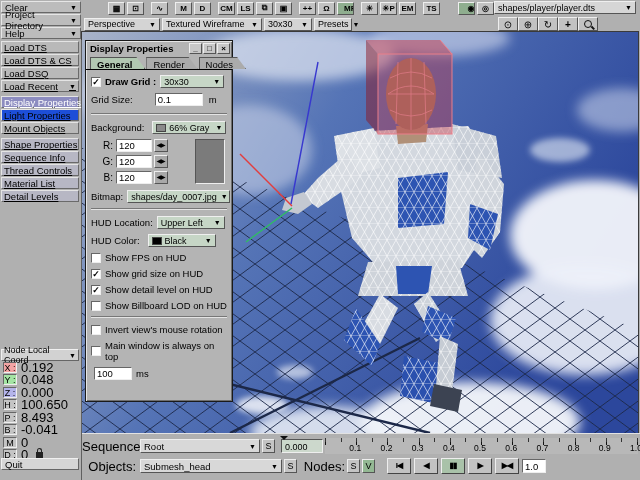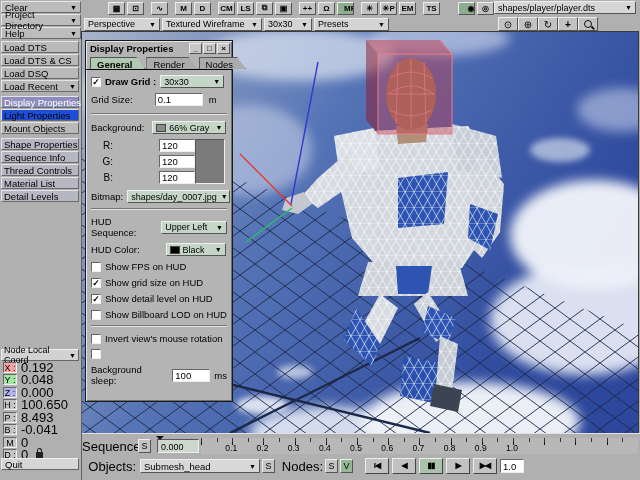--- a/index.html
+++ b/index.html
@@ -32,21 +32,21 @@
   .dd2 .caret, .dd .caret, #shape-dd .caret { font-size:7px; margin-left:4px; }
   #nav-icons { position:absolute; right:42px; top:1px; display:flex; }
   .nicon { width:20px; height:14px; background:#c2c2c2; border:1px solid; border-color:#eee #555 #555 #eee;
            font-size:10px; display:flex; align-items:center; justify-content:center; }
   .mag { position:relative; width:8px; height:8px; border:1.5px solid #111; border-radius:50%; }
   .mag::after { content:""; position:absolute; left:6px; top:6px; width:4px; height:1.5px; background:#111; transform:rotate(45deg); }
 
   
   #sidebar { position:absolute; left:0; top:40px; width:82px; height:440px; background:#b0b0b0; border-right:1px solid #606060; }
   .sbtn { height:12px; margin:1px 2px 0 1px; background:#b9b9b9; border:1px solid; border-color:#e4e4e4 #6a6a6a #6a6a6a #e4e4e4;
-          display:flex; align-items:center; justify-content:space-between; padding:0 2px; font-size:9.5px; white-space:nowrap; }
+          display:flex; align-items:center; justify-content:space-between; padding:0 2px; font-size:9.5px; white-space:nowrap;text-decoration:underline; }
   .sbtn.grp { margin-top:4px; }
   .sbtn.sel { background:#8c8cc0; color:#fff; }
   .sbtn.lit { background:#1d4ed8; }
   .sbtn.tint { background:#b7b7c4; }
 
   #coord-panel { position:absolute; left:0; top:309px; width:80px; }
   #coord-head { height:12px; margin:0 1px; background:#d2d2d2; border:1px solid; border-color:#f0f0f0 #666 #666 #f0f0f0;
                 display:flex; align-items:center; justify-content:space-between; padding:0 2px; font-size:9px; }
   .crow { display:flex; align-items:center; height:12.5px; padding-left:3px; }
   .clab { width:14px; height:11px; font-size:9px; text-align:center; line-height:11px; background:#c4c4c4;
@@ -72,21 +72,21 @@
   #dlg-tabs { display:flex; height:15px; padding:2px 4px 0 4px; border-bottom:1px solid #000000; }
   .tab { padding:1px 12px 0 6px; font-size:9.5px; background:#ababab; border:1px solid #555; border-bottom:none;
          clip-path:polygon(0 0, calc(100% - 9px) 0, 100% 100%, 0 100%); margin-right:1px; }
   .tab.active { background:#b2c9b2; font-weight:bold; }
   #dlg-body { padding:5px 5px 0 5px; }
   .frow { display:flex; align-items:center; margin-bottom:5px; }
   .frow .lbl { font-size:9.5px; }
   .dd { height:13px; background:#c6d6c6; border:1px solid; border-color:#efefef #555 #555 #efefef;
         display:flex; align-items:center; justify-content:space-between; padding:0 3px; font-size:9px; }
   .inp { height:13px; background:#fff; border:1px solid; border-color:#666 #eee #eee #666; font-size:9.5px;
-         font-family:"Liberation Sans",sans-serif; padding:0 2px;margin-left:43px; }
+         font-family:"Liberation Sans",sans-serif; padding:0 2px; }
   .cb { width:10px; height:10px; background:#fff; border:1px solid; border-color:#666 #eee #eee #666;
         margin-right:4px; font-size:9px; font-weight:bold; line-height:9px; text-align:center; flex:none; }
   .sep { height:2px; border-top:1px solid #777; border-bottom:1px solid #e4e4e4; margin:4px 0 6px 0; }
   .spin { width:14px; height:13px; background:#a8a8a8; border:1px solid; border-color:#eee #555 #555 #eee;
           font-size:6px; letter-spacing:0; text-align:center; line-height:11px; margin-left:2px; }
   .swatch { width:10px; height:8px; border:1px solid #444; margin-right:3px; flex:none; }
   .swatch.gray { background:#8a8a8a; }
   .swatch.black { background:#000; }
   #rgb-block { position:relative; margin-bottom:4px; }
   .rgbrow { display:flex; align-items:center; margin-bottom:3px; }
@@ -180,21 +180,21 @@
       <span class="caret">▼</span>
     </div>
     <div class="dd2" style="width:100px">
       <span>Textured Wireframe</span>
       <span class="caret">▼</span>
     </div>
     <div class="dd2" style="width:48px">
       <span>30x30</span>
       <span class="caret">▼</span>
     </div>
-    <div class="dd2" style="width:75px">
+    <div class="dd2" style="width:38px">
       <span>Presets</span>
       <span class="caret">▼</span>
     </div>
     <div id="nav-icons">
       <span class="nicon">⊙</span>
       <span class="nicon">⊕</span>
       <span class="nicon">↻</span>
       <span class="nicon" style="font-weight:bold">+</span>
       <span class="nicon">
           <span class="mag"></span>
@@ -457,29 +457,29 @@
       </div>
       <div class="frow" style="margin-top:6px">
         <span class="lbl">Bitmap:</span>
         <div class="dd" style="width:103px; margin-left:4px">
           <span>shapes/day_0007.jpg</span>
           <span class="caret">▼</span>
         </div>
       </div>
       <div class="sep"></div>
       <div class="frow">
-        <span class="lbl">HUD Sequence:</span>
+        <span class="lbl">HUD Location:</span>
         <div class="dd" style="width:68px; margin-left:4px">
           <span>Upper Left</span>
           <span class="caret">▼</span>
         </div>
       </div>
       <div class="frow">
         <span class="lbl">HUD Color:</span>
-        <div class="dd" style="width:60px; margin-left:26px">
+        <div class="dd" style="width:68px; margin-left:8px">
           <span style="display:flex;align-items:center">
               <span class="swatch black"></span>
           <span>Black</span>
             </span>
           <span class="caret">▼</span>
         </div>
       </div>
       <div class="frow">
         <span class="cb"></span>
         <span class="lbl">Show FPS on HUD</span>
@@ -496,32 +496,36 @@
         <span class="cb"></span>
         <span class="lbl">Show Billboard LOD on HUD</span>
       </div>
       <div class="sep"></div>
       <div class="frow">
         <span class="cb"></span>
         <span class="lbl">Invert view's mouse rotation</span>
       </div>
       <div class="frow">
         <span class="cb"></span>
-      </div>
-      <div class="frow">
-        <span class="lbl">Background sleep:</span>
+        <span class="lbl">Main window is always on top</span>
+      </div>
+      <div class="frow">
         <input class="inp" style="width: 38px; margin-left: 3px;" value="100">
         <span class="lbl" style="margin-left:4px">ms</span>
       </div>
     </div>
   </div>
 
   <div id="footer">
     <div id="frow1">
       <span class="flab" style="width:54px">Sequences:</span>
+      <div class="fdd" style="width:120px; margin-left:4px">
+        <span>Root</span>
+        <span class="caret" style="font-size:7px">▼</span>
+      </div>
       <span class="sbtn2">S</span>
       <div id="time-box">
         <div id="time-caret"></div>
         <span>0.000</span>
       </div>
       <div id="ruler">
         <div class="tlabels">
           <span>0.1</span>
           <span>0.2</span>
           <span>0.3</span>
@@ -530,21 +534,21 @@
           <span>0.6</span>
           <span>0.7</span>
           <span>0.8</span>
           <span>0.9</span>
           <span>1.0</span>
         </div>
       </div>
     </div>
     <div id="frow2">
       <span class="flab" style="width:54px">Objects:</span>
-      <div class="fdd" style="width:120px; margin-left:4px">
+      <div class="fdd" style="width:142px; margin-left:4px">
         <span>Submesh_head</span>
         <span class="caret" style="font-size:7px">▼</span>
       </div>
       <span class="sbtn2">S</span>
       <span class="flab" style="width:48px">Nodes:</span>
       <span class="sbtn2">S</span>
       <span class="sbtn2 v">V</span>
       <span class="pbtn" style="margin-left:12px">I◀</span>
       <span class="pbtn">◀</span>
       <span class="pbtn on">▮▮</span>

